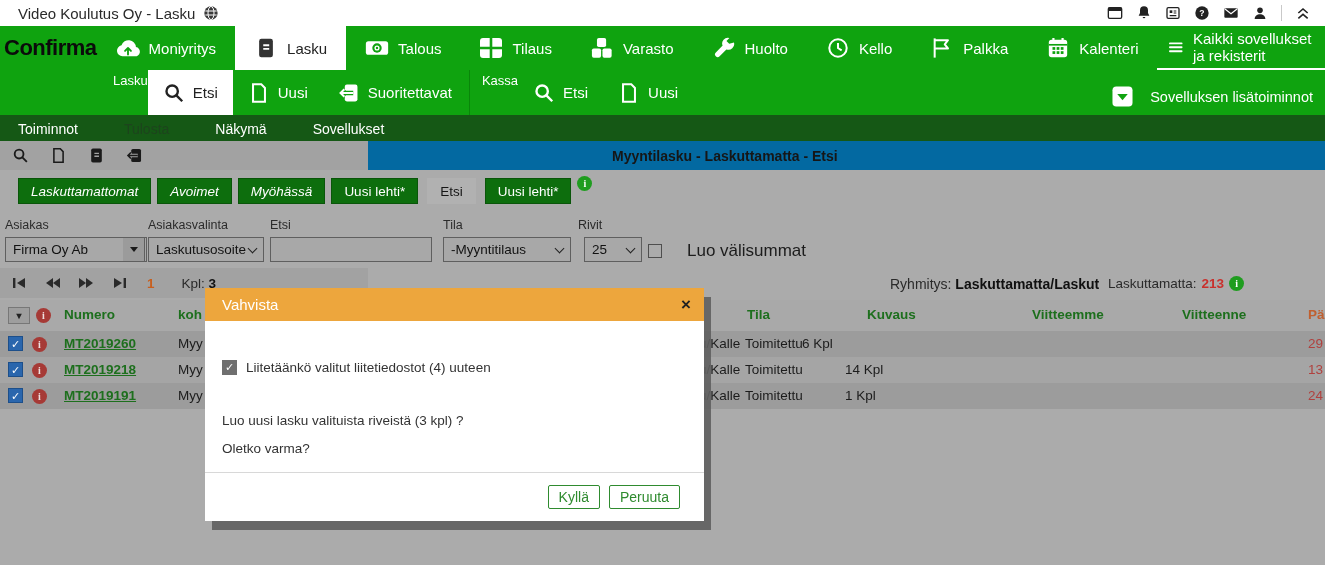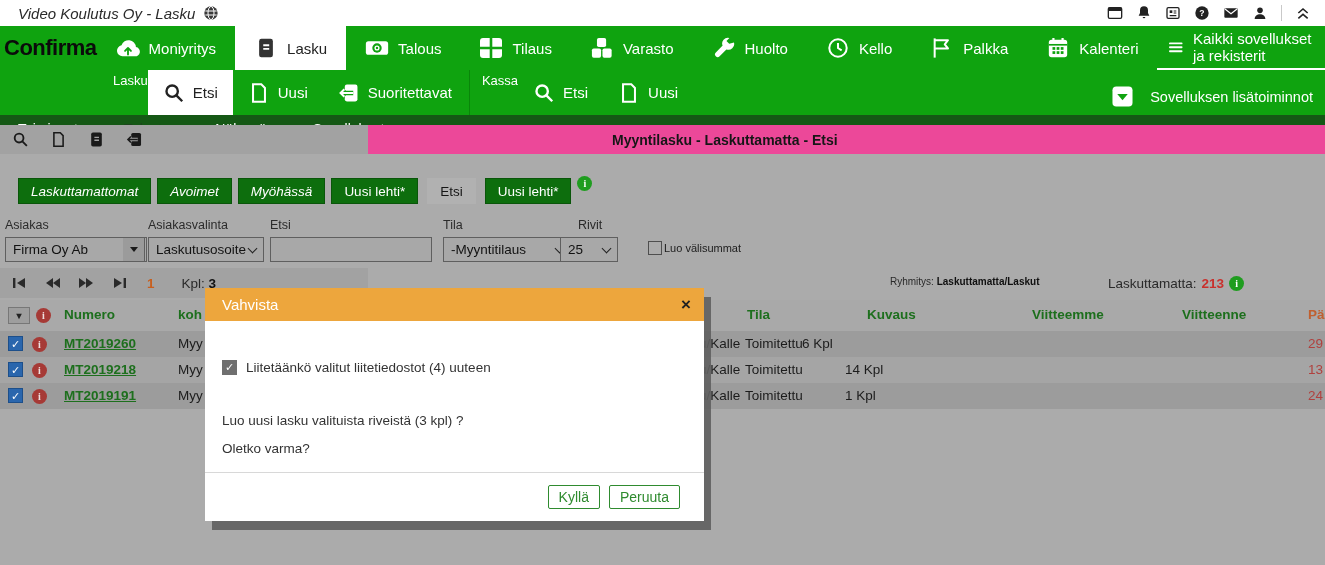--- a/index.html
+++ b/index.html
@@ -3,21 +3,21 @@
 <meta charset="utf-8">
 <style>
   * { margin:0; padding:0; box-sizing:border-box; }
   html,body { width:1325px; height:565px; }
   body { font-family:"Liberation Sans", sans-serif; background:#ababab; }
   #app { position:relative; width:1325px; height:565px; overflow:hidden; background:#ababab; }
   .stripe { position:absolute; left:0; right:0; }
 
   
   .titlebar { top:0; height:26px; background:#ffffff; display:flex; align-items:center; }
-  .titlebar .ttl { margin-left:18px; font-size:15px; color:#2a2a2a;font-style:italic; }
+  .titlebar .ttl { margin-left:18px; font-size:15px; color:#2a2a2a; }
   .titlebar .globe { margin-left:8px; width:16px; height:16px; }
   .tb-icons { margin-left:auto; margin-right:14px; display:flex; align-items:center; gap:13px; }
   .tb-icons svg { width:16px; height:16px; display:block; }
   .tb-divider { width:1px; height:16px; background:#c9c9c9; }
 
   
   .nav1 { top:26px; height:44px; background:#0fa30f; display:flex; align-items:stretch; }
   .brand { width:112px; display:flex; align-items:center; padding-left:4px;
            font-size:22px; font-weight:800; color:#0b0b0b; letter-spacing:-0.5px; }
   .nav-item { display:flex; align-items:center; gap:9px; padding:0 19px; color:#fff;
@@ -42,21 +42,21 @@
                   display:flex; align-items:center; gap:17px; color:#fff; font-size:14.5px; cursor:pointer; }
   .more-actions svg { width:21px; height:21px; }
 
   
   .menubar { top:115px; height:28px; background:#155815; display:flex; align-items:center; gap:46px;
              padding-left:18px; font-size:14px; color:#fff; }
   .menubar .mitem { cursor:pointer; }
   .menubar .mitem.disabled { color:#1d441d; }
 
   
-  .toolbar { top:125px; height:29px; background:#ec4899; }
+  .toolbar { top:141px; height:29px; background:#0369a1; }
   .tool-panel { position:absolute; left:0; top:0; width:368px; height:29px; background:#a2a2a2;
                 display:flex; align-items:center; gap:21px; padding-left:12px; }
   .tool-panel svg { width:17px; height:17px; display:block; cursor:pointer; }
   .tool-title { position:absolute; left:612px; top:7px; font-size:14px; font-weight:bold; color:#161616; }
 
   
   .tabsrow { top:172px; height:38px; display:flex; align-items:flex-end; gap:6px; padding:0 0 6px 18px; }
   .tabbtn { height:26px; display:flex; align-items:center; padding:0 12px; font-size:13.5px;
             background:#0d6e0d; color:#fff; border:1px solid #0a560a; cursor:pointer; }
   .tabbtn.it { font-style:italic; }
@@ -70,32 +70,32 @@
   .flabel { position:absolute; top:8px; font-size:12.5px; color:#2b2b2b; }
   .ffield { position:absolute; top:27px; height:25px; background:#a8a8a8; border:1px solid #5f5f5f;
             display:flex; align-items:center; padding:0 7px; font-size:13.5px; color:#121212; }
   .chev { width:7px; height:7px; border-right:1.6px solid #222; border-bottom:1.6px solid #222;
           transform:rotate(45deg); margin-left:auto; margin-top:-3px; }
   .combo-btn { position:absolute; top:27px; left:123px; width:22px; height:25px; background:#9b9b9b;
                border:1px solid #5f5f5f; border-left:none; display:flex; align-items:center; justify-content:center; cursor:pointer; }
   .combo-btn .tri { width:0; height:0; border-left:4px solid transparent; border-right:4px solid transparent;
                     border-top:5px solid #1a1a1a; }
   .cb { width:14px; height:14px; border:1px solid #4e4e4e; background:transparent; display:inline-block; }
-  .fcheck { position:absolute; top:31px; left:648px; display:flex; align-items:center; gap:2px;
-            font-size:11px; color:#1c1c1c; }
+  .fcheck { position:absolute; top:31px; left:648px; display:flex; align-items:center; gap:25px;
+            font-size:17px; color:#1c1c1c; }
 
   
   .pagerow { top:268px; height:32px; }
   .page-panel { position:absolute; left:0; top:0; width:368px; height:30px; background:#a2a2a2;
                 display:flex; align-items:center; gap:17px; padding-left:12px; }
   .page-panel svg { width:16px; height:12px; display:block; cursor:pointer; }
   .pagenum { font-size:13.5px; font-weight:bold; color:#c85f1e; margin-left:3px; }
   .kpl { font-size:13.5px; color:#2a2a2a; margin-left:10px; }
   .kpl b { color:#101010; }
-  .pr-right { position:absolute; left:890px; top:8px; font-size:10px; color:#2a2a2a; white-space:nowrap; }
+  .pr-right { position:absolute; left:890px; top:8px; font-size:14px; color:#2a2a2a; white-space:nowrap; }
   .pr-right b { color:#101010; }
   .pr-unbilled { position:absolute; left:1108px; top:8px; font-size:13.5px; color:#2a2a2a; display:flex; gap:5px; align-items:center; }
   .pr-unbilled .red { color:#c9302c; font-weight:bold; }
 
   
   .thead { top:300px; height:31px; background:#a9a9a9; font-size:13.5px; font-weight:bold; color:#1d6f1d; }
   .thead span, .trow span { position:absolute; top:7px; white-space:nowrap; }
   .caret-btn { position:absolute; left:8px; top:7px; width:22px; height:17px; background:#9e9e9e;
                border:1px solid #777; font-size:10px; color:#222; display:flex; align-items:center;
                justify-content:center; cursor:pointer; }
@@ -375,21 +375,21 @@
       <span class="chev"></span>
     </div>
 
     <div class="ffield" style="left:270px;width:162px"></div>
 
     <div class="ffield" style="left:443px;width:128px">
       <span>-Myyntitilaus</span>
       <span class="chev"></span>
     </div>
 
-    <div class="ffield" style="left:560px;width:58px">
+    <div class="ffield" style="left:584px;width:58px">
       <span>25</span>
       <span class="chev"></span>
     </div>
 
     <div class="fcheck">
       <span class="cb"></span>
       <span>Luo välisummat</span>
     </div>
   </div>
 

